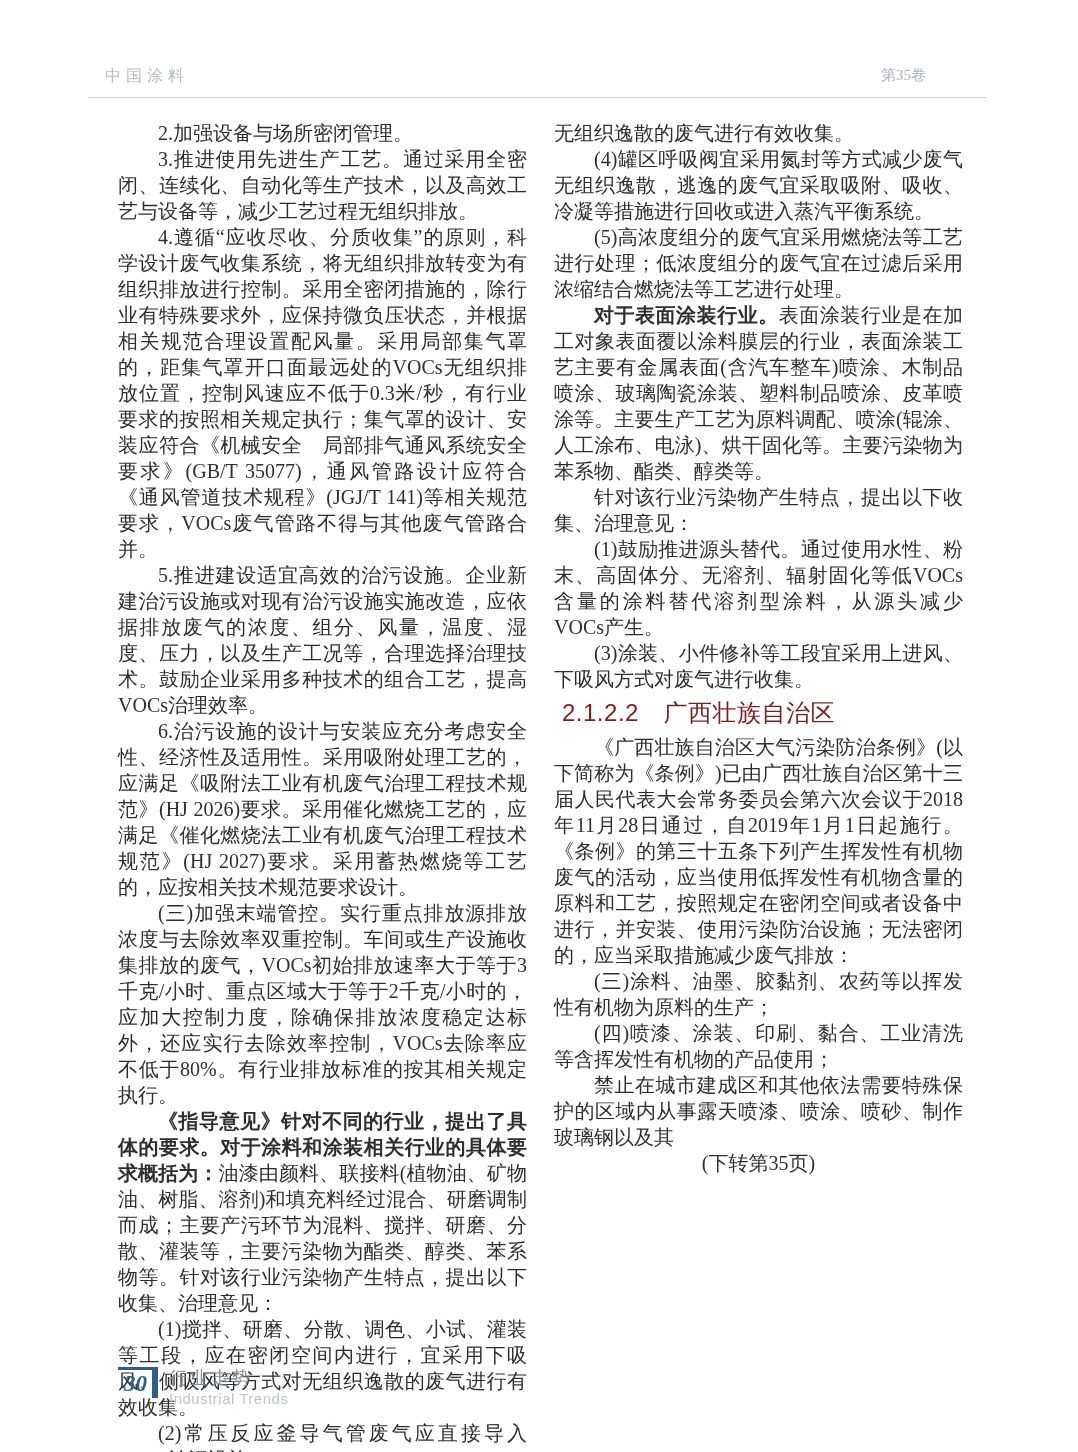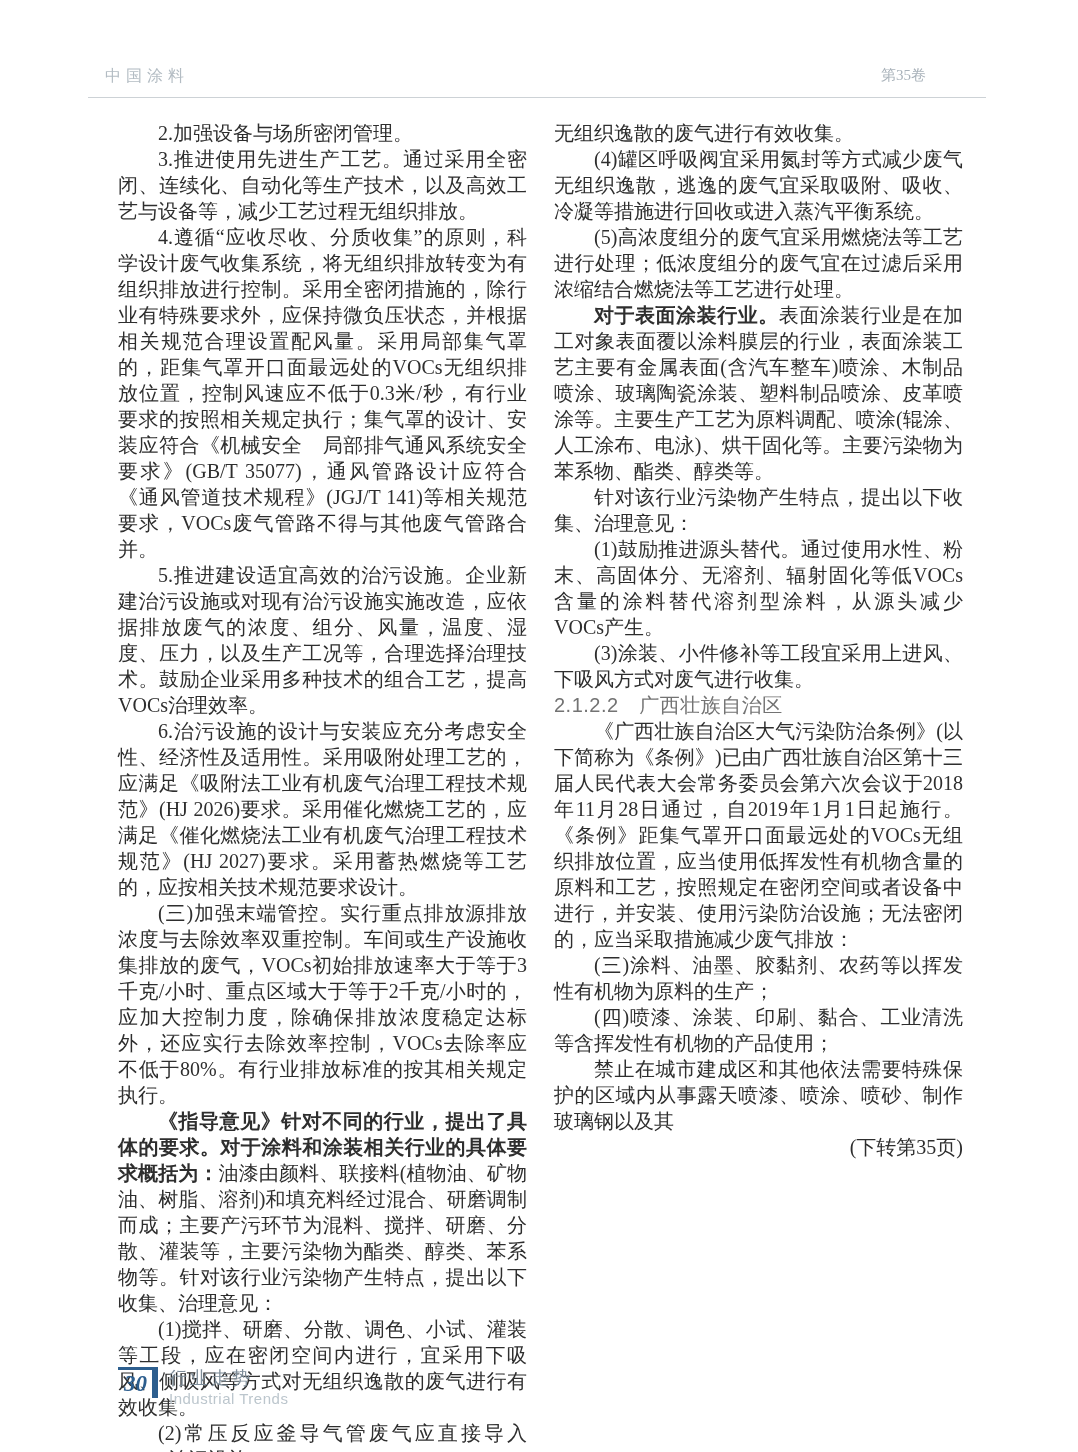--- a/index.html
+++ b/index.html
@@ -49,29 +49,29 @@
   .col p {
     margin: 0;
     font-size: 20px;
     line-height: 26px;
     color: #2e2e2e;
     text-align: justify;
     text-indent: 2em;
   }
   .col p b { font-weight: 700; }
   .col p.cont  { text-indent: 0; }
-  .col p.right { text-indent: 0; text-align: right; }
+  .col p.right { text-indent: 0; text-align: center; }
   .col h3.heading {
-    margin: 0;
+    margin: 8px;
     font-family: "Liberation Sans", "DejaVu Sans", sans-serif;
     font-weight: 500;
-    font-size: 20px;
+    font-size: 24px;
     line-height: 26px;
     letter-spacing: 0.5px;
-    color: #737373;
+    color: #7f1d1d;
     text-indent: 0;
   }
 
   
   .page-footer {
     position: absolute;
     left: 118px; top: 1367px;
     display: flex;
     align-items: flex-start;
   }
@@ -137,21 +137,21 @@
       </section>
     <section class="col">
         <p class="cont">无组织逸散的废气进行有效收集。</p>
         <p class="indent">(4)罐区呼吸阀宜采用氮封等方式减少废气无组织逸散，逃逸的废气宜采取吸附、吸收、冷凝等措施进行回收或进入蒸汽平衡系统。</p>
         <p class="indent">(5)高浓度组分的废气宜采用燃烧法等工艺进行处理；低浓度组分的废气宜在过滤后采用浓缩结合燃烧法等工艺进行处理。</p>
         <p class="indent"><b>对于表面涂装行业。</b>表面涂装行业是在加工对象表面覆以涂料膜层的行业，表面涂装工艺主要有金属表面(含汽车整车)喷涂、木制品喷涂、玻璃陶瓷涂装、塑料制品喷涂、皮革喷涂等。主要生产工艺为原料调配、喷涂(辊涂、人工涂布、电泳)、烘干固化等。主要污染物为苯系物、酯类、醇类等。</p>
         <p class="indent">针对该行业污染物产生特点，提出以下收集、治理意见：</p>
         <p class="indent">(1)鼓励推进源头替代。通过使用水性、粉末、高固体分、无溶剂、辐射固化等低VOCs含量的涂料替代溶剂型涂料，从源头减少VOCs产生。</p>
         <p class="indent">(3)涂装、小件修补等工段宜采用上进风、下吸风方式对废气进行收集。</p>
         <h3 class="heading">2.1.2.2　广西壮族自治区</h3>
-        <p class="indent">《广西壮族自治区大气污染防治条例》(以下简称为《条例》)已由广西壮族自治区第十三届人民代表大会常务委员会第六次会议于2018年11月28日通过，自2019年1月1日起施行。《条例》距集气罩开口面最远处的VOCs无组织排放位置，应当使用低挥发性有机物含量的原料和工艺，按照规定在密闭空间或者设备中进行，并安装、使用污染防治设施；无法密闭的，应当采取措施减少废气排放：</p>
+        <p class="indent">《广西壮族自治区大气污染防治条例》(以下简称为《条例》)已由广西壮族自治区第十三届人民代表大会常务委员会第六次会议于2018年11月28日通过，自2019年1月1日起施行。《条例》的第三十五条下列产生挥发性有机物废气的活动，应当使用低挥发性有机物含量的原料和工艺，按照规定在密闭空间或者设备中进行，并安装、使用污染防治设施；无法密闭的，应当采取措施减少废气排放：</p>
         <p class="indent">(三)涂料、油墨、胶黏剂、农药等以挥发性有机物为原料的生产；</p>
         <p class="indent">(四)喷漆、涂装、印刷、黏合、工业清洗等含挥发性有机物的产品使用；</p>
         <p class="indent">禁止在城市建成区和其他依法需要特殊保护的区域内从事露天喷漆、喷涂、喷砂、制作玻璃钢以及其</p>
         <p class="right">(下转第35页)</p>
       </section>
   </main>
 
   <footer class="page-footer">
     <div class="mark">
       <span class="pagenum">30</span>

